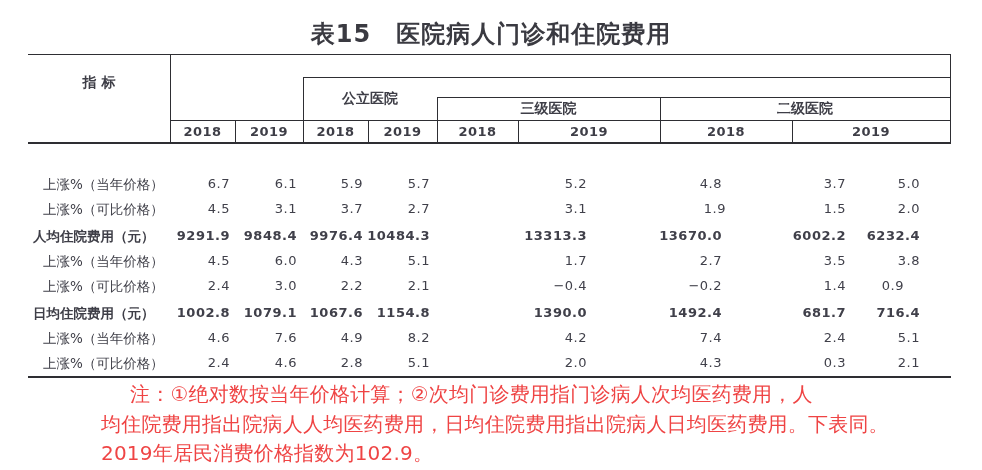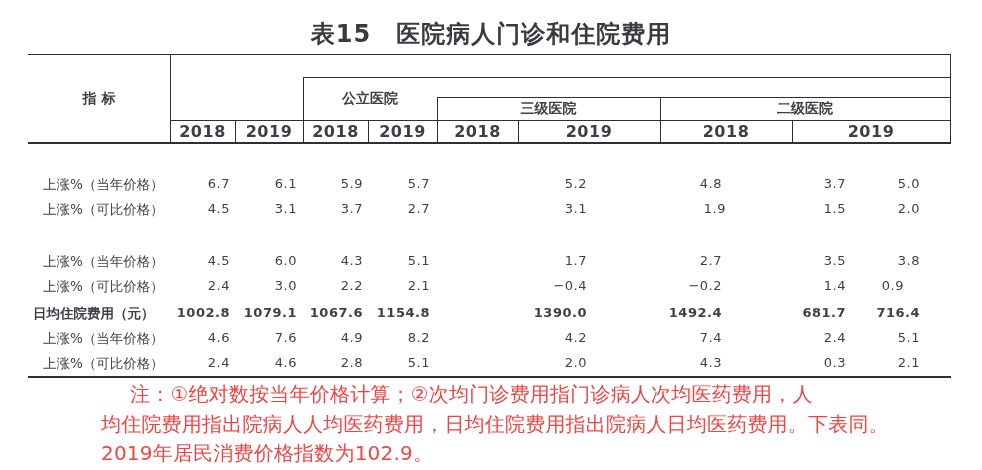--- a/index.html
+++ b/index.html
@@ -3,21 +3,21 @@
 <meta charset="utf-8">
 <style>
   html,body{margin:0;padding:0;background:#ffffff;}
   .page{position:relative;width:982px;height:470px;background:#ffffff;overflow:hidden;
         font-family:"DejaVu Sans","Liberation Sans",sans-serif;color:#3e3e47;}
   .title{position:absolute;left:0;top:18px;width:982px;text-align:center;
          font-size:24px;font-weight:bold;letter-spacing:1px;color:#3a3a41;white-space:nowrap;}
   .hl,.vl{position:absolute;background:#2e2e33;}
   .cell{position:absolute;display:flex;align-items:center;justify-content:center;
         font-weight:bold;font-size:14px;color:#3e3e47;white-space:nowrap;}
-  .year{font-size:16px;letter-spacing:.5px;}
+  .year{font-size:13px;letter-spacing:.5px;}
   .row{position:absolute;left:0;width:982px;height:22px;line-height:22px;}
   .rlabel{position:absolute;top:0;font-size:13.5px;white-space:nowrap;color:#3e3e47;}
   .num{position:absolute;top:0;font-size:13px;letter-spacing:.5px;color:#40404a;}
   .row.bold .rlabel,.row.bold .num{font-weight:bold;}
   .note{position:absolute;font-size:20px;line-height:22px;color:#ef4444;
         letter-spacing:.2px;white-space:nowrap;}
 </style>
 </head>
 <body>
 
@@ -35,21 +35,21 @@
   <div class="vl" style="left:170px;top:54px;width:1px;height:90px"></div>
   <div class="vl" style="left:235px;top:120px;width:1px;height:24px"></div>
   <div class="vl" style="left:303px;top:77px;width:1px;height:67px"></div>
   <div class="vl" style="left:368px;top:120px;width:1px;height:24px"></div>
   <div class="vl" style="left:437px;top:97px;width:1px;height:47px"></div>
   <div class="vl" style="left:518px;top:120px;width:1px;height:24px"></div>
   <div class="vl" style="left:660px;top:97px;width:1px;height:47px"></div>
   <div class="vl" style="left:792px;top:120px;width:1px;height:24px"></div>
   <div class="vl" style="left:950px;top:54px;width:1px;height:90px"></div>
 
-  <div class="cell" style="left:28px;top:55px;width:142px;height:87px">指  标</div>
+  <div class="cell" style="left:28px;top:39px;width:142px;height:87px">指  标</div>
   <div class="cell" style="left:437px;top:98px;width:223px;height:22px">三级医院</div>
   <div class="cell" style="left:303px;top:78px;width:134px;height:42px">公立医院</div>
   <div class="cell" style="left:660px;top:98px;width:290px;height:22px">二级医院</div>
 
   <div class="cell year" style="left:170px;top:121px;width:65px;height:21px">2018</div>
   <div class="cell year" style="left:235px;top:121px;width:68px;height:21px">2019</div>
   <div class="cell year" style="left:303px;top:121px;width:65px;height:21px">2018</div>
   <div class="cell year" style="left:368px;top:121px;width:69px;height:21px">2019</div>
   <div class="cell year" style="left:437px;top:121px;width:81px;height:21px">2018</div>
   <div class="cell year" style="left:518px;top:121px;width:142px;height:21px">2019</div>
@@ -70,20 +70,31 @@
   <div class="row" style="top:198px">
     <span class="rlabel" style="left:43px">上涨%（可比价格）</span>
     <span class="num" style="right:752px">4.5</span>
     <span class="num" style="right:685px">3.1</span>
     <span class="num" style="right:619px">3.7</span>
     <span class="num" style="right:552px">2.7</span>
     <span class="num" style="right:395px">3.1</span>
     <span class="num" style="right:256px">1.9</span>
     <span class="num" style="right:136px">1.5</span>
     <span class="num" style="right:62px">2.0</span>
+  </div>
+  <div class="row bold" style="top:225px">
+    <span class="rlabel" style="left:33px">人均住院费用（元）</span>
+    <span class="num" style="right:752px">9291.9</span>
+    <span class="num" style="right:685px">9848.4</span>
+    <span class="num" style="right:619px">9976.4</span>
+    <span class="num" style="right:552px">10484.3</span>
+    <span class="num" style="right:395px">13313.3</span>
+    <span class="num" style="right:260px">13670.0</span>
+    <span class="num" style="right:136px">6002.2</span>
+    <span class="num" style="right:62px">6232.4</span>
   </div>
   <div class="row" style="top:250px">
     <span class="rlabel" style="left:43px">上涨%（当年价格）</span>
     <span class="num" style="right:752px">4.5</span>
     <span class="num" style="right:685px">6.0</span>
     <span class="num" style="right:619px">4.3</span>
     <span class="num" style="right:552px">5.1</span>
     <span class="num" style="right:395px">1.7</span>
     <span class="num" style="right:260px">2.7</span>
     <span class="num" style="right:136px">3.5</span>

